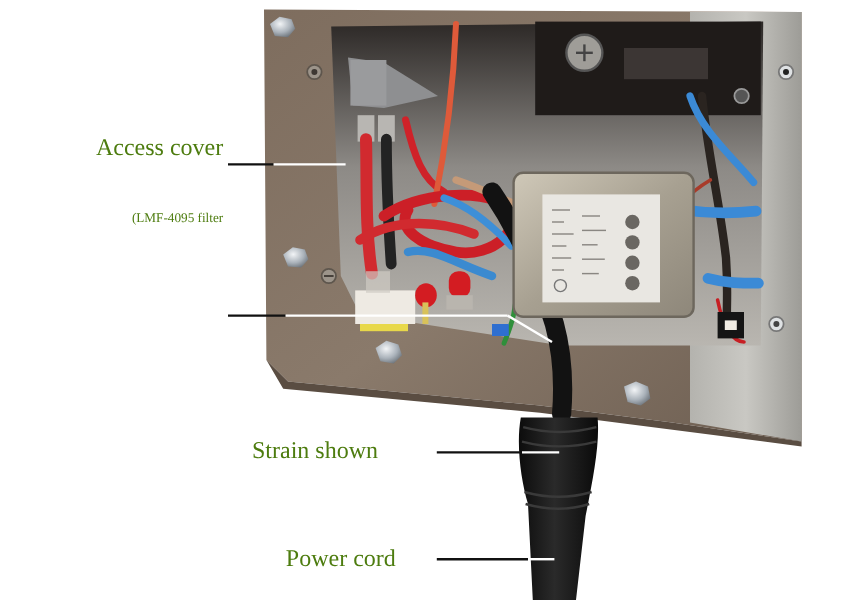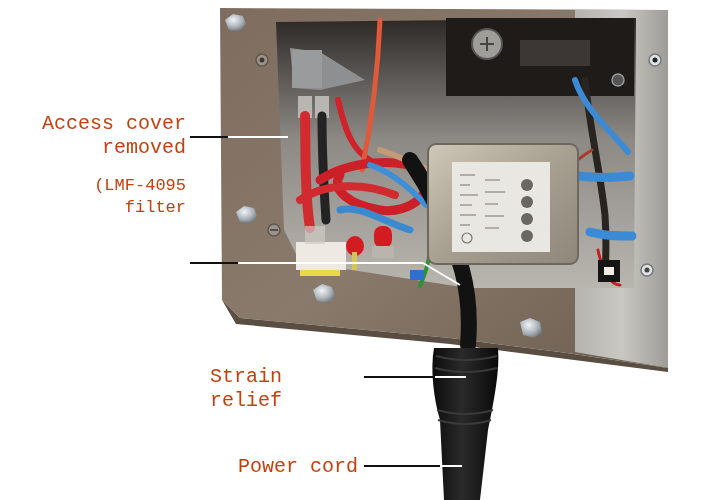--- a/index.html
+++ b/index.html
@@ -1,26 +1,26 @@
 <!DOCTYPE html>
 <html><head>
   <meta charset="utf-8">
   <style>
     html, body { margin: 0; padding: 0; background: #ffffff; }
     body { width: 720px; height: 500px; position: relative; overflow: hidden; font-family: "Liberation Sans", sans-serif; }
     .stage { position: absolute; left: 0; top: 0; width: 720px; height: 500px; }
     .photo { position: absolute; left: 0; top: 0; width: 720px; height: 500px; }
-    .label { position: absolute; color: #c2410c; font-family: Liberation Mono, monospace; text-align: right; line-height: 1.18; }
+    .label { position: absolute; color: #4d7c0f; font-family: Liberation Serif, serif; text-align: right; line-height: 1.18; }
     .label.big { font-size: 20px; }
-    .label.small { font-size: 17px; line-height: 1.3; }
+    .label.small { font-size: 11px; line-height: 1.3; }
     #lbl-access { left: 30px; top: 112px; width: 156px; }
     #lbl-access-note { left: 60px; top: 175px; width: 126px; }
     #lbl-holding { left: 40px; top: 250px; width: 150px; }
     #lbl-strain { left: 210px; top: 365px; width: 148px; text-align: left; }
-    #lbl-power { left: 210px; top: 455px; width: 148px; text-align: right; }
+    #lbl-power { left: 210px; top: 455px; width: 148px; text-align: center; }
   </style>
 </head>
 <body>
 
 <div class="stage">
 
   <svg class="photo" viewBox="0 0 720 500" xmlns="http://www.w3.org/2000/svg">
     <defs>
       <linearGradient id="gBox" x1="0" y1="0" x2="1" y2="1">
         <stop offset="0" stop-color="#7e6d5e"></stop>
@@ -186,21 +186,20 @@
       <line x1="423" y1="263" x2="460" y2="285" stroke="#fff" stroke-width="2"></line>
       <line x1="364" y1="377" x2="435" y2="377" stroke="#111" stroke-width="2"></line>
       <line x1="435" y1="377" x2="466" y2="377" stroke="#fff" stroke-width="2"></line>
       <line x1="364" y1="466" x2="440" y2="466" stroke="#111" stroke-width="2"></line>
       <line x1="440" y1="466" x2="462" y2="466" stroke="#fff" stroke-width="2"></line>
     </g>
   </svg>
 
   <div class="label big" id="lbl-access">
     <div>Access cover</div>
-    <div>removed</div>
   </div>
   <div class="label small" id="lbl-access-note">
     <div>(LMF-4095 filter</div>
   </div>
-  <div class="label big" id="lbl-strain">Strain relief</div>
+  <div class="label big" id="lbl-strain">Strain shown</div>
   <div class="label big" id="lbl-power">Power cord</div>
 
 </div>
 
 </body></html>

